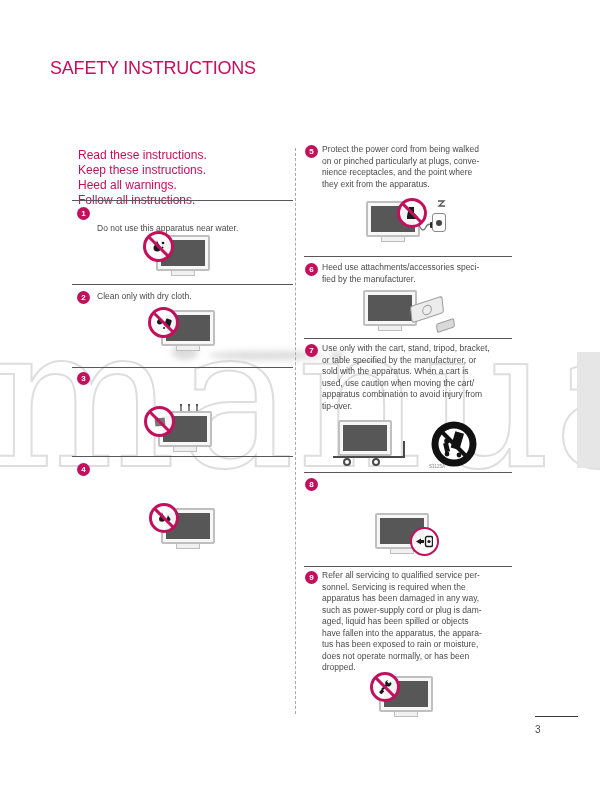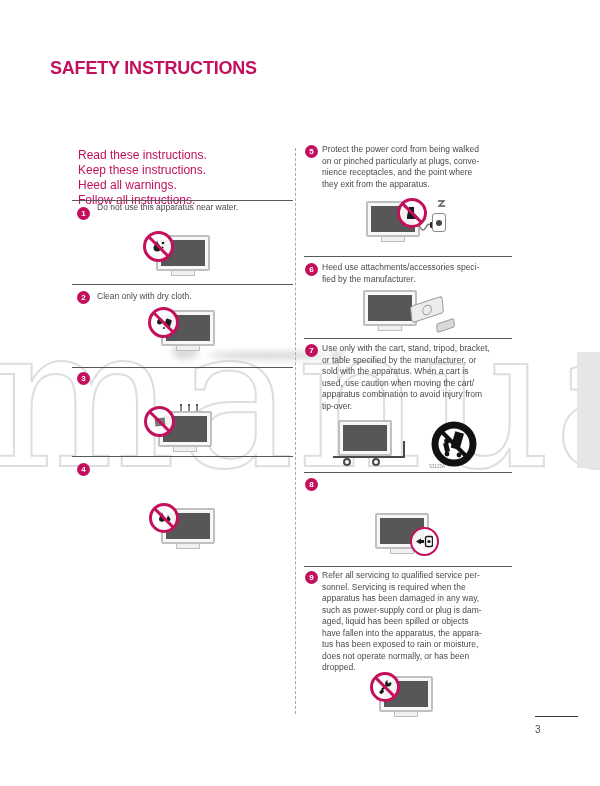--- a/index.html
+++ b/index.html
@@ -6,21 +6,21 @@
   .page{position:relative;width:600px;height:786px;background:#ffffff;overflow:hidden;
         font-family:"Liberation Sans",sans-serif;color:#4a4a4a;}
   
   .watermark{position:absolute;left:-10px;top:300px;z-index:0;
              font-family:"DejaVu Serif",serif;font-size:196px;line-height:1;
              color:#ffffff;-webkit-text-stroke:2px #dedede;letter-spacing:2px;
              white-space:nowrap;user-select:none;}
   .wm-bar{position:absolute;left:577px;top:352px;width:23px;height:116px;background:#e6e6e6;z-index:0;}
   .smudge{position:absolute;background:#bfbfbf;border-radius:50%;filter:blur(3px);opacity:.55;z-index:1;}
   
-  .title{position:absolute;left:50px;top:58px;font-size:18px;font-weight:bold;
+  .title{position:absolute;left:50px;top:58px;font-size:18px;font-weight:normal;
          color:#c2105c;letter-spacing:-.2px;z-index:2;}
   .heading{position:absolute;left:78px;top:113px;font-size:13.5px;font-weight:bold;
            color:#c2105c;letter-spacing:-.2px;z-index:2;}
   .intro{position:absolute;left:78px;top:148px;font-size:12px;line-height:15px;
          color:#c2105c;z-index:2;white-space:pre-line;}
   
   .vdivider{position:absolute;left:295px;top:148px;height:566px;border-left:1px dashed #a8a8a8;z-index:1;}
   .sep{position:absolute;height:1px;background:#585858;z-index:2;}
   .sep.l{left:72px;width:221px;}
   .sep.r{left:304px;width:208px;}
@@ -80,21 +80,21 @@
   <div class="intro">Read these instructions.
 Keep these instructions.
 Heed all warnings.
 Follow all instructions.</div>
 
   <div class="vdivider"></div>
 
   <div class="sep l" style="top:200px;"></div>
 
   <div class="badge" style="left:77px;top:207px;">1</div>
-  <div class="itext" style="left:97px;top:202px;">Do not use this apparatus near water.</div>
+  <div class="itext" style="left:97px;top:223px;">Do not use this apparatus near water.</div>
   <div class="tv" style="left:156px;top:235px;">
     <div class="tv-frame">
         <div class="tv-screen"></div>
       </div>
     <div class="tv-stand"></div>
   </div>
   <div class="nocircle slash sz31" style="left:143px;top:231px;">
     <svg width="15" height="15" viewBox="0 0 15 15">
       <path d="M6 1 C6 4 2.5 6.5 2.5 9 a3.7 3.4 0 0 0 7.4 0 C9.9 6.5 6 4 6 1 Z" fill="#1a1a1a"></path>
       <circle cx="12" cy="4" r="1.3" fill="#1a1a1a"></circle>

